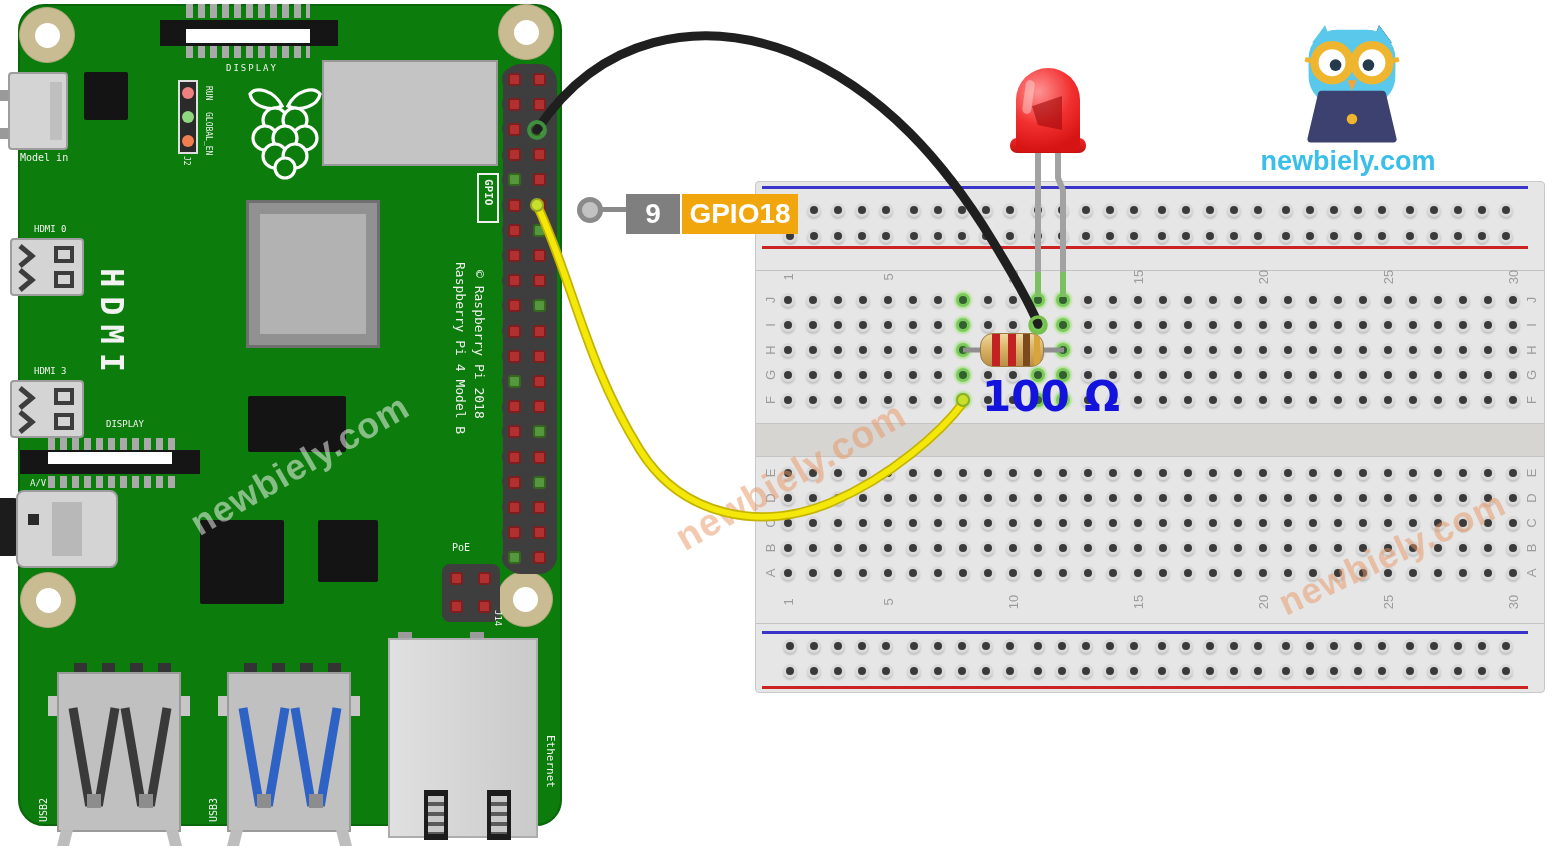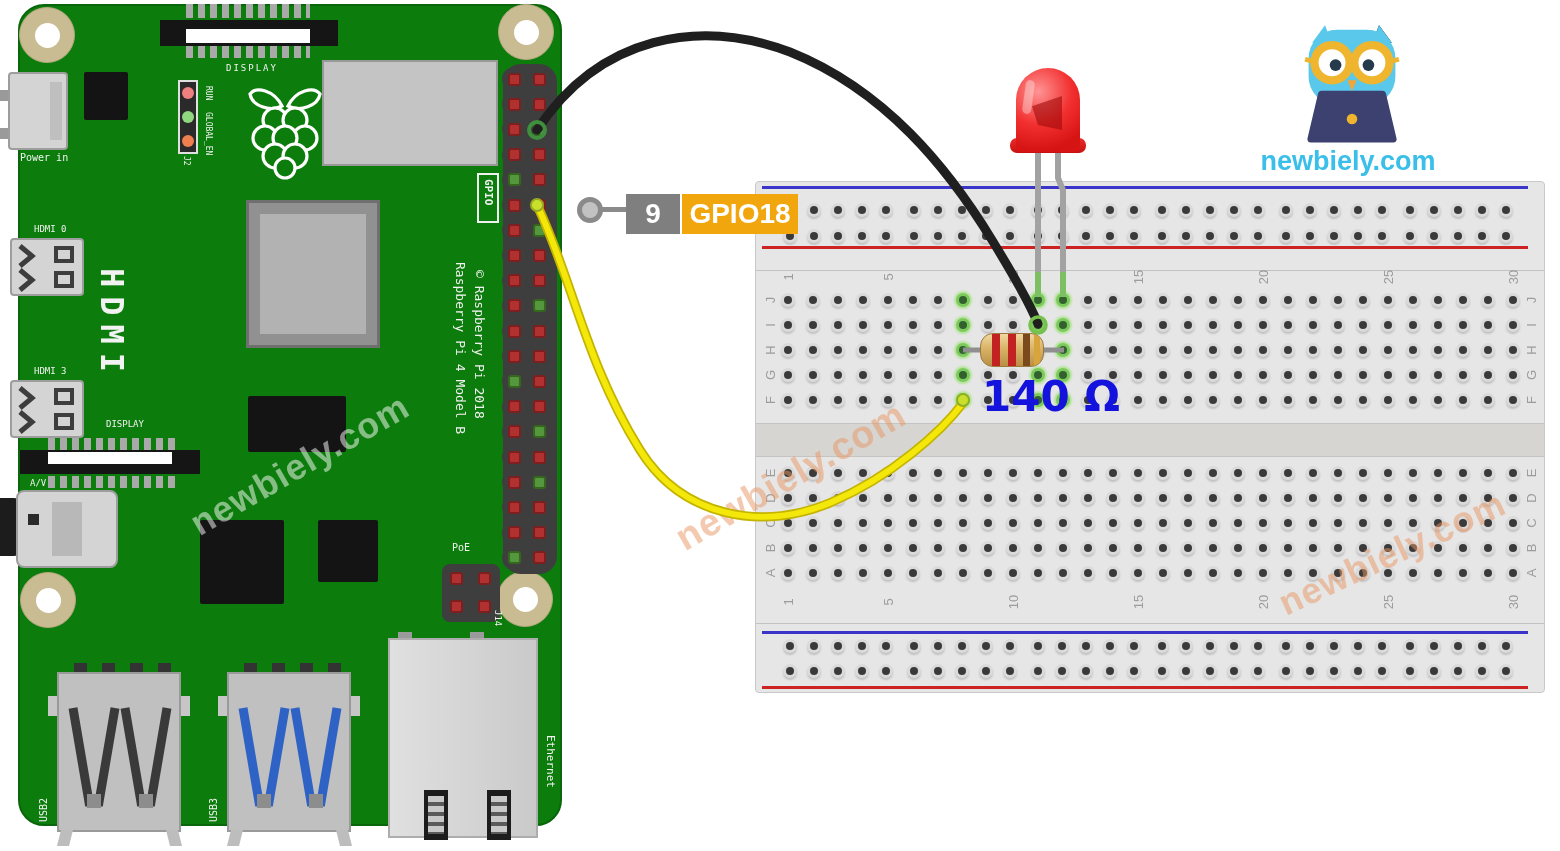--- a/index.html
+++ b/index.html
@@ -80,21 +80,21 @@
   <div class="abs" style="left:160px;top:20px;width:178px;height:26px;background:#151515;"></div>
   <div class="abs" style="left:186px;top:29px;width:124px;height:14px;background:#ffffff;"></div>
   <div class="abs teeth" style="left:186px;top:46px;width:124px;height:12px;"></div>
   <div class="silk" style="left:226px;top:63px;font-size:9px;letter-spacing:2px;">DISPLAY</div>
 
   <div class="abs" style="left:0;top:90px;width:14px;height:11px;background:#9a9a9a;"></div>
   <div class="abs" style="left:0;top:128px;width:14px;height:11px;background:#9a9a9a;"></div>
   <div class="abs port-silver" style="left:8px;top:72px;width:60px;height:78px;">
     <div class="abs" style="right:4px;top:8px;width:12px;height:58px;background:#bfbfbf;"></div>
   </div>
-  <div class="silk" style="left:20px;top:152px;font-size:10px;">Power in</div>
+  <div class="silk" style="left:20px;top:152px;font-size:10px;">Model in</div>
 
   <div class="abs blackchip" style="left:84px;top:72px;width:44px;height:48px;"></div>
 
   <div class="abs" style="left:178px;top:80px;width:20px;height:74px;background:#2a2a2a;border:2px solid #e0e0e0;box-sizing:border-box;"></div>
   <div class="abs" style="left:182px;top:87px;width:12px;height:12px;border-radius:50%;background:#ef8080;"></div>
   <div class="abs" style="left:182px;top:111px;width:12px;height:12px;border-radius:50%;background:#8fd87f;"></div>
   <div class="abs" style="left:182px;top:135px;width:12px;height:12px;border-radius:50%;background:#ef7f4f;"></div>
   <div class="silk rot90" style="left:213px;top:86px;font-size:8px;">RUN</div>
   <div class="silk rot90" style="left:213px;top:112px;font-size:8px;">GLOBAL_EN</div>
   <div class="silk rot90" style="left:191px;top:156px;font-size:8px;">J2</div>
@@ -234,21 +234,21 @@
 
   <div class="wm" style="left:668px;top:522px;transform:rotate(-30deg);transform-origin:left top;font-size:38px;color:rgba(232,150,98,0.5);z-index:5;">newbiely.com</div>
   <div class="wm" style="left:1272px;top:586px;transform:rotate(-25deg);transform-origin:left top;font-size:36px;color:rgba(232,150,98,0.5);z-index:5;">newbiely.com</div>
 
   <div class="res-body z7">
     <div class="band" style="left:11px;width:8px;background:#c22222;"></div>
     <div class="band" style="left:27px;width:8px;background:#c22222;"></div>
     <div class="band" style="left:42px;width:7px;background:#7a4a1e;"></div>
     <div class="band" style="left:53px;width:6px;background:#d7a53c;"></div>
   </div>
-  <div class="ohm-label">140 Ω</div>
+  <div class="ohm-label">100 Ω</div>
 
   <svg id="overlay" width="1560" height="851" viewBox="0 0 1560 851">
 
     <path d="M963,350 H982" stroke="#8f8f8f" stroke-width="5" fill="none"></path>
     <path d="M1042,350 H1064" stroke="#8f8f8f" stroke-width="5" fill="none"></path>
 
     <path d="M1038,148 V297" stroke="#a2a2a2" stroke-width="6" fill="none"></path>
     <path d="M1058,148 V178 L1063,190 V297" stroke="#a2a2a2" stroke-width="6" fill="none"></path>
     <path d="M1038,272 V297" stroke="rgba(118,198,88,0.85)" stroke-width="6" fill="none"></path>
     <path d="M1063,272 V297" stroke="rgba(118,198,88,0.85)" stroke-width="6" fill="none"></path>

